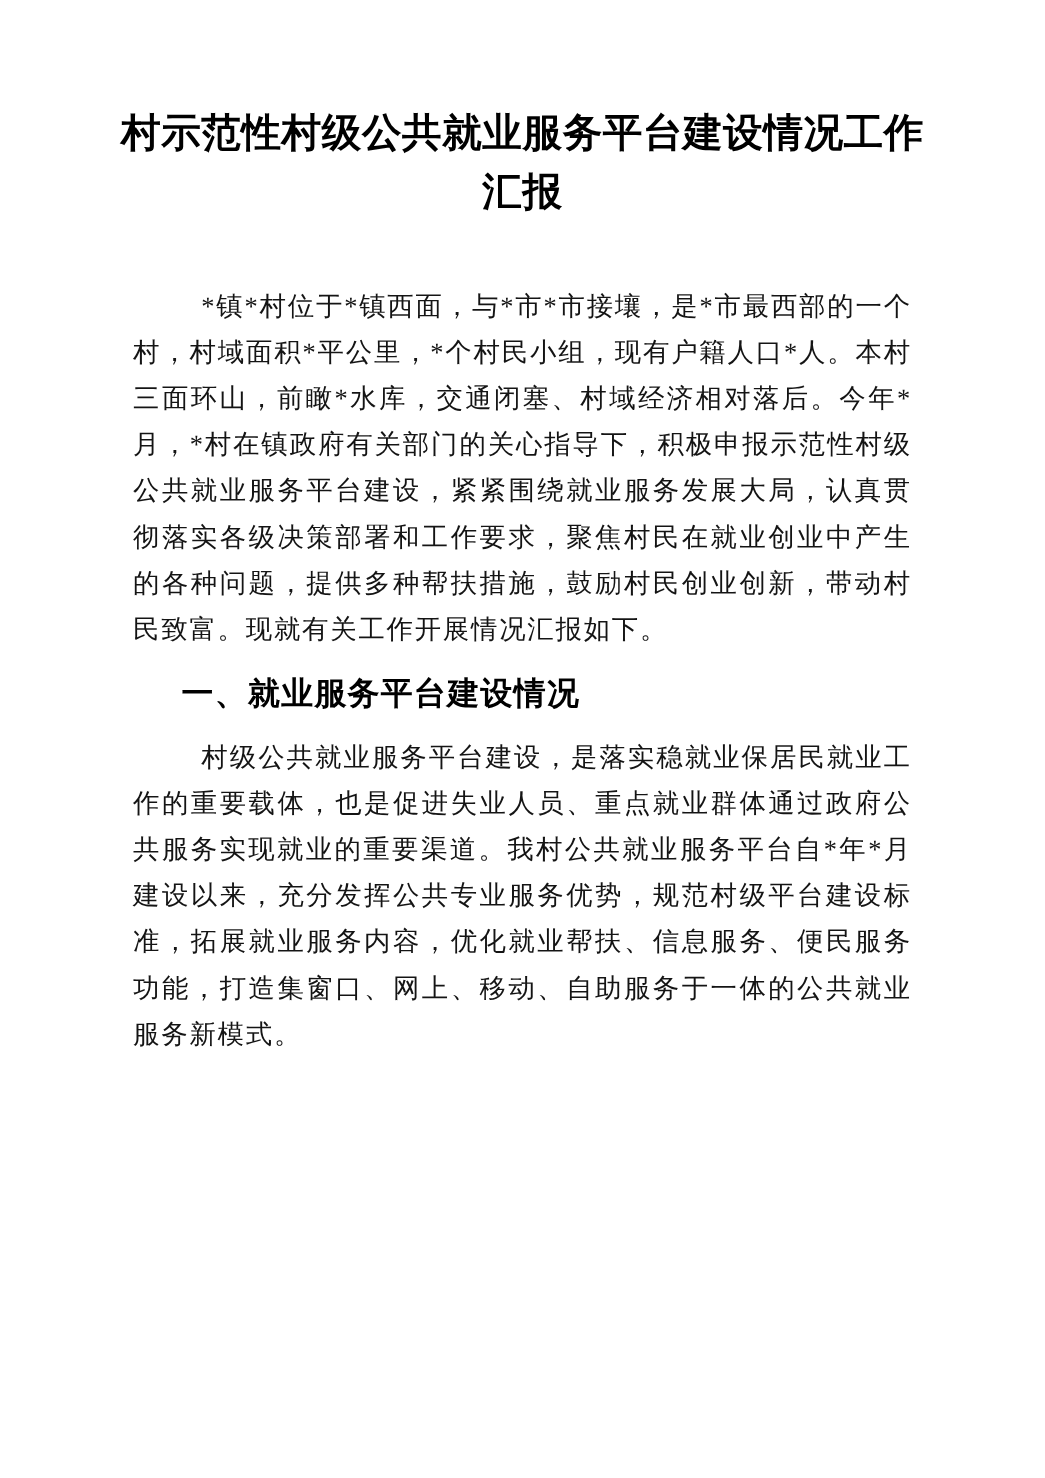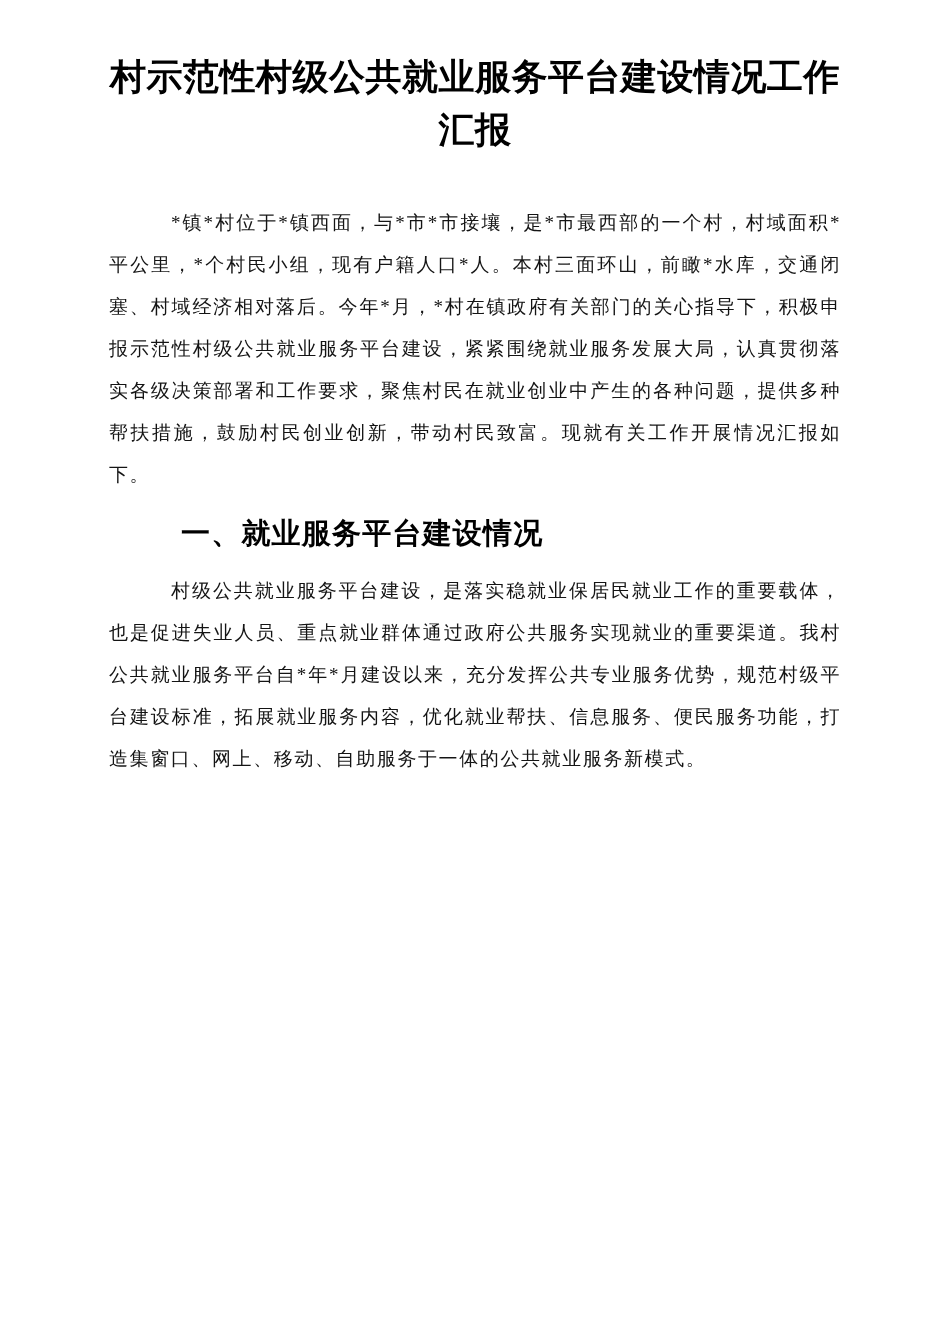--- a/index.html
+++ b/index.html
@@ -24,51 +24,51 @@
     width: 950px;
     height: 1344px;
     background: #ffffff;
     box-sizing: border-box;
     padding: 0 105px;
   }
 
   
   .doc-title {
     margin: 0;
-    padding-top: 50px;
+    padding-top: 94px;
     text-align: center;
     font-family: "Liberation Sans", "DejaVu Sans", sans-serif;
     font-weight: 700;
     font-size: 36px;
     line-height: 53px;
     letter-spacing: 0.5px;
     color: #000000;
     word-break: break-all;
   }
 
   
   .body-block {
     padding-top: 42px;
   }
 
   p.para {
-    margin: 4px;
+    margin: 16px;
     font-family: "Liberation Serif", "DejaVu Serif", serif;
-    font-size: 19px;
+    font-size: 24px;
     line-height: 42px;
     letter-spacing: 1.6px;
     text-align: justify;
     text-justify: inter-ideograph;
     text-indent: 62px;
     word-break: break-all;
     color: #141414;
   }
 
   h2.section-heading {
-    margin: 16px;
+    margin: 0;
     font-family: "Liberation Sans", "DejaVu Sans", sans-serif;
     font-weight: 700;
     font-size: 29px;
     line-height: 42px;
     letter-spacing: 1.2px;
     text-indent: 60px;
     color: #000000;
     word-break: break-all;
   }
 </style>

